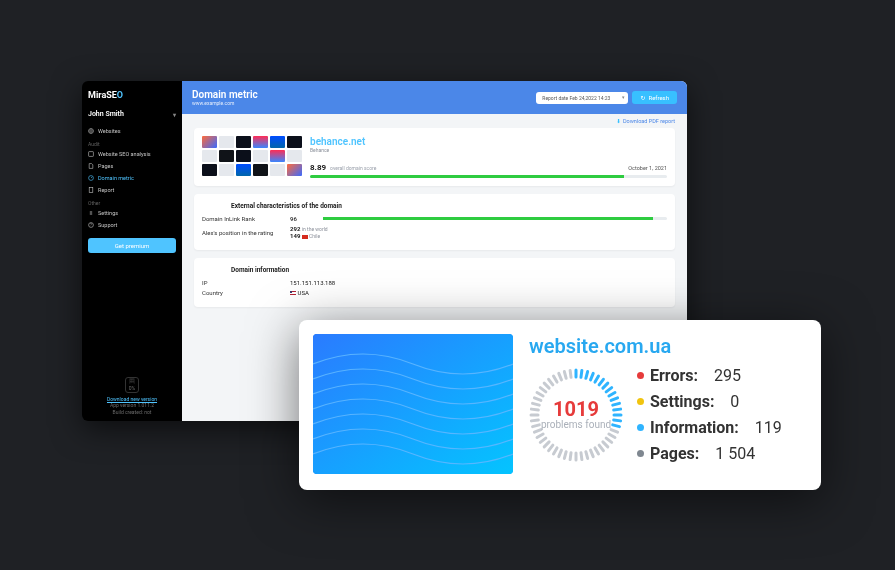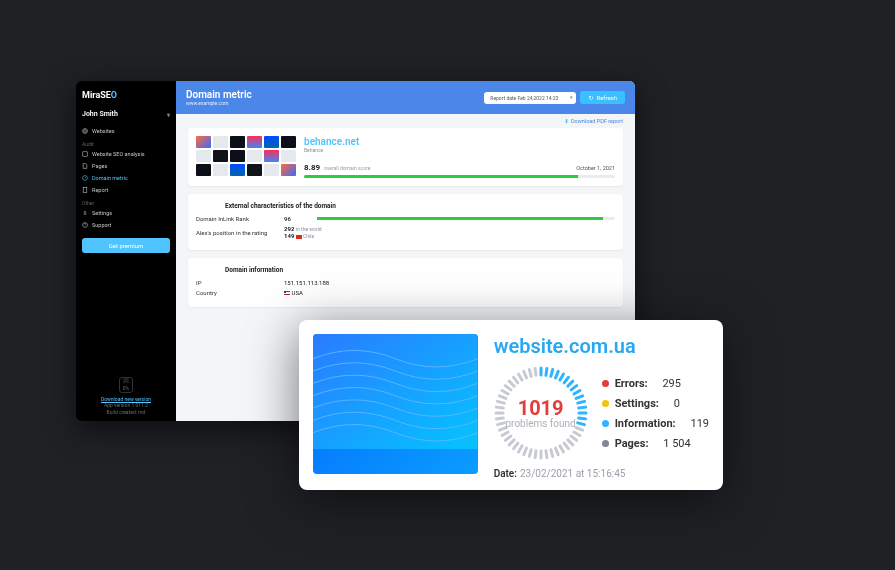--- a/index.html
+++ b/index.html
@@ -7,22 +7,22 @@
   width: 895px; height: 570px;
   background: #1f2125;
   font-family: -apple-system, "Segoe UI", Roboto, Arial, sans-serif;
   position: relative;
   color: #1a1a1a;
 }
 
 
 .dashboard {
   position: absolute;
-  left: 76px; top: 81px;
-  width: 559px; height: 340px;
+  left: 82px; top: 81px;
+  width: 605px; height: 340px;
   display: flex;
   border-radius: 6px;
   overflow: hidden;
   box-shadow: 0 8px 30px rgba(0,0,0,.6);
 }
 
 
 .sidebar {
   width: 100px; height: 100%;
   background: #000;
@@ -92,40 +92,40 @@
 .row-bar { flex:1; height:3px; background:#e8ecef; border-radius:2px; position:relative; }
 .row-bar .fill { position:absolute; left:0; top:0; bottom:0; background:#2ecc40; }
 .row-extra { color:#8a8f99; font-size:5px; }
 .flag { width:6px; height:4px; display:inline-block; background:#d52b1e; vertical-align:middle; }
 .flag.usa { background:linear-gradient(#b22234 33%, #fff 33% 66%, #b22234 66%); position:relative; }
 .flag.usa:before{content:"";position:absolute;left:0;top:0;width:40%;height:50%;background:#3c3b6e;}
 
 
 .overlay {
   position:absolute; left:299px; top:320px;
-  width:424px; height:170px;
+  width:522px; height:170px;
   background:#fff; border-radius:8px;
   box-shadow: 0 10px 50px rgba(0,0,0,.55);
   padding:14px;
   display:flex; gap:16px;
 }
 .ov-img {
   width:200px; height:140px; border-radius:4px;
   background: linear-gradient(135deg,#0469ff 0%, #0a9dff 100%);
   position:relative; overflow:hidden;
 }
 .ov-img svg { position:absolute; inset:0; }
 .ov-right { flex:1; display:flex; flex-direction:column; }
 .ov-domain { color:#28a8f0; font-size:20px; font-weight:600; margin-bottom:8px; }
 .ov-body { display:flex; gap:14px; align-items:center; }
 .gauge { width:94px; height:94px; position:relative; }
 .gauge .center { position:absolute; inset:0; display:flex; flex-direction:column; align-items:center; justify-content:center; }
 .gauge-val { color:#e63b3b; font-size:20px; font-weight:700; line-height:1; }
 .gauge-lbl { color:#aab0b9; font-size:10px; }
-.stats { font-size:11px; color:#333; display:flex; flex-direction:column; gap:7px; }
+.stats { font-size:16px; color:#333; display:flex; flex-direction:column; gap:7px; }
 .stat { display:flex; align-items:center; gap:6px; }
 .dot { width:7px; height:7px; border-radius:50%; }
 .dot.err{background:#e63b3b;} .dot.warn{background:#f1c40f;} .dot.info{background:#2fb4ff;} .dot.pages{background:#7f8790;}
 .stat b { font-weight:700; }
 .ov-date { font-size:10px; margin-top:8px; color:#9aa0ab; }
 .ov-date b { color:#333; font-weight:600; margin-right:3px;}
 </style>
 </head>
 <body>
 
@@ -388,17 +388,14 @@
           <div class="gauge-lbl">problems found</div>
         </div>
       </div>
       <div class="stats">
         <div class="stat"><span class="dot err"></span><b>Errors:</b>&nbsp;<span>295</span></div>
         <div class="stat"><span class="dot warn"></span><b>Settings:</b>&nbsp;<span>0</span></div>
         <div class="stat"><span class="dot info"></span><b>Information:</b>&nbsp;<span>119</span></div>
         <div class="stat"><span class="dot pages"></span><b>Pages:</b>&nbsp;<span>1 504</span></div>
       </div>
     </div>
-    <div class="ov-date">
-      <b>Date:</b><span>23/02/2021 at 15:16:45</span>
-    </div>
   </div>
 </div>
 
 </body></html>

